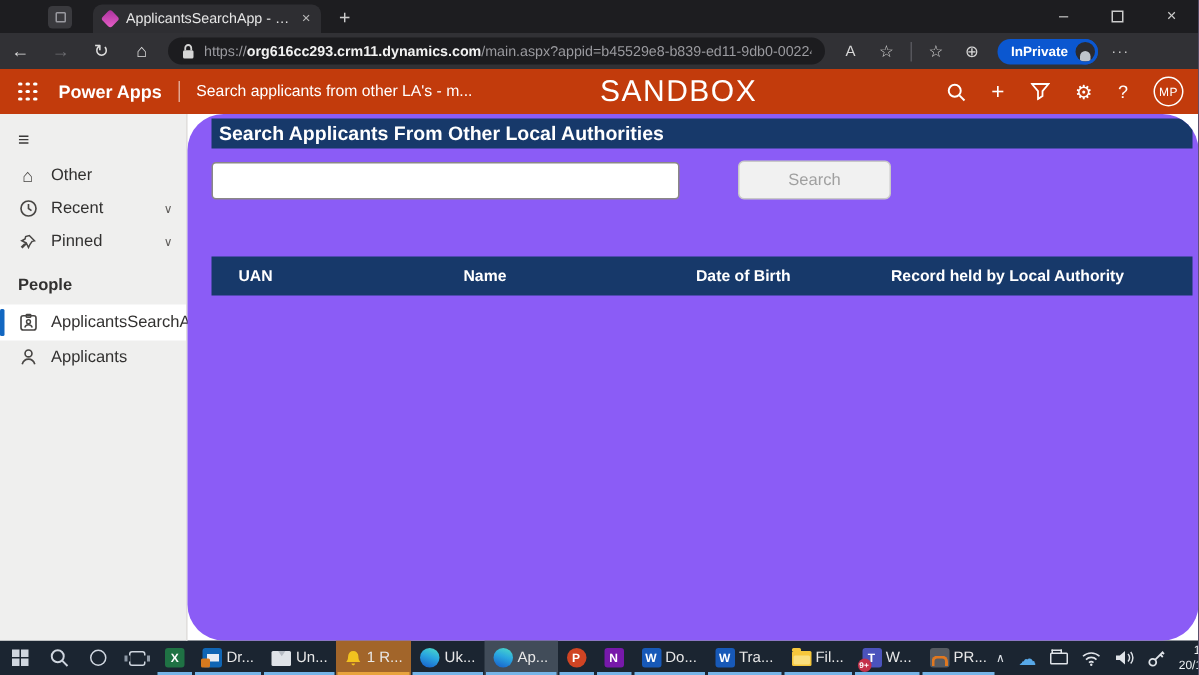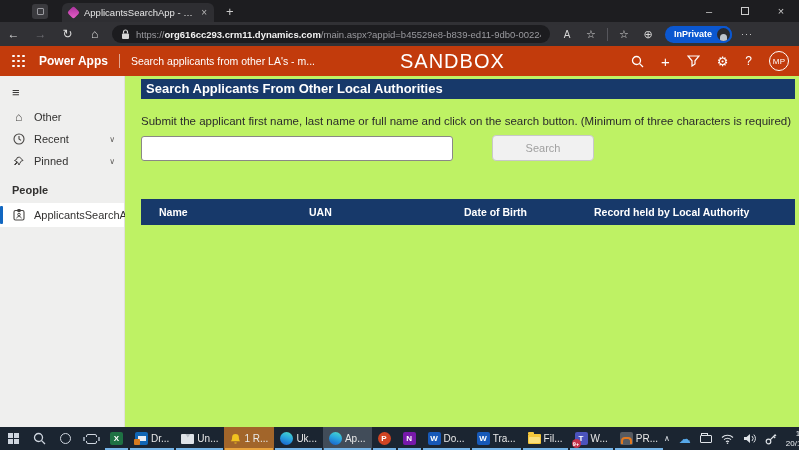--- a/index.html
+++ b/index.html
@@ -70,21 +70,21 @@
              color:#323130; font-size:11px; }
   .hamburger { padding:9px 0 6px 12px; font-size:13px; color:#3b3a39; }
   .navitem { height:22px; display:flex; align-items:center; padding-left:12px; position:relative; }
   .navitem .nicon { width:13px; margin-right:9px; display:flex; align-items:center; justify-content:center;
                     color:#484644; font-size:12px; flex:none; }
   .navitem .chev { margin-left:auto; margin-right:9px; font-size:8px; color:#605e5c; }
   .grouplabel { font-weight:bold; font-size:11px; padding:12px 0 7px 12px; color:#323130; }
   .navitem.selected { background:#ffffff; height:24px; }
   .selbar { position:absolute; left:0; top:3px; bottom:3px; width:3px; background:#1267c1; border-radius:1px; }
 
-  .main { flex:1; background:#bef264; position:relative; overflow:hidden; }
+  .main { flex:1; background:#8b5cf6; position:relative; overflow:hidden;border-radius:24px; }
   .banner { margin:3px 4px 0 16px; background:#17396a; height:20px; line-height:20px;
             color:#fff; font-weight:bold; font-size:13px; padding-left:5px; white-space:nowrap; }
   .instruction { margin:16px 4px 0 16px; font-size:11.5px; color:#2b2b2b; white-space:nowrap; }
   .searchrow { margin:8px 4px 0 16px; display:flex; align-items:center;gap:24px; }
   .searchinput { width:312px; height:25px; border:1px solid #8a8886; border-radius:3px; outline:none;
                  font-size:12px; padding:0 6px; font-family:"Liberation Sans",sans-serif; }
   .searchbtn { margin-left:15px; width:102px; height:26px; background:#f1f1f1; border:1px solid #c8c8c8;
                border-radius:4px; color:#a0a0a0; font-size:11px; font-family:"Liberation Sans",sans-serif; }
   .tableheader { margin:38px 4px 0 16px; background:#17396a; height:26px; display:grid;
                  grid-template-columns:150px 155px 130px 1fr; align-items:center; }
@@ -259,32 +259,40 @@
         <span class="nicon">
           <svg width="12" height="12" viewBox="0 0 12 12">
               <rect x="1" y="1.5" width="10" height="9.5" rx="1.5" fill="none" stroke="#484644" stroke-width="1.1"></rect>
               <rect x="4.5" y="0.5" width="3" height="2" rx="0.5" fill="none" stroke="#484644" stroke-width="1"></rect>
               <circle cx="6" cy="5.5" r="1.3" fill="none" stroke="#484644" stroke-width="1"></circle>
               <path d="M3.5 9.3c.5-1.3 1.5-1.8 2.5-1.8s2 .5 2.5 1.8" fill="none" stroke="#484644" stroke-width="1"></path>
             </svg>
         </span>
         <span>ApplicantsSearchApp</span>
       </div>
+      <div class="navitem">
+        <span class="nicon">
+          <svg width="12" height="12" viewBox="0 0 12 12">
+              <circle cx="6" cy="3.6" r="2.3" fill="none" stroke="#484644" stroke-width="1.1"></circle>
+              <path d="M1.8 10.8c.7-2.4 2.4-3.4 4.2-3.4s3.5 1 4.2 3.4" fill="none" stroke="#484644" stroke-width="1.1"></path>
+            </svg>
+        </span>
+        <span>Applicants</span>
+      </div>
     </div>
 
     <div class="main">
       <div class="banner">Search Applicants From Other Local Authorities</div>
-      <div class="instruction">Submit the applicant first name, last name or full name and click on the search button. (Minimum of three characters is required)</div>
       <div class="searchrow">
         <input class="searchinput" type="text" value="" style="">
         <button class="searchbtn">Search</button>
       </div>
       <div class="tableheader">
+        <span class="th">UAN</span>
         <span class="th">Name</span>
-        <span class="th">UAN</span>
         <span class="th">Date of Birth</span>
         <span class="th">Record held by Local Authority</span>
       </div>
     </div>
   </div>
 
   <div class="taskbar">
     <span class="sysbtn">
         <span class="winlogo">
           <i></i>

